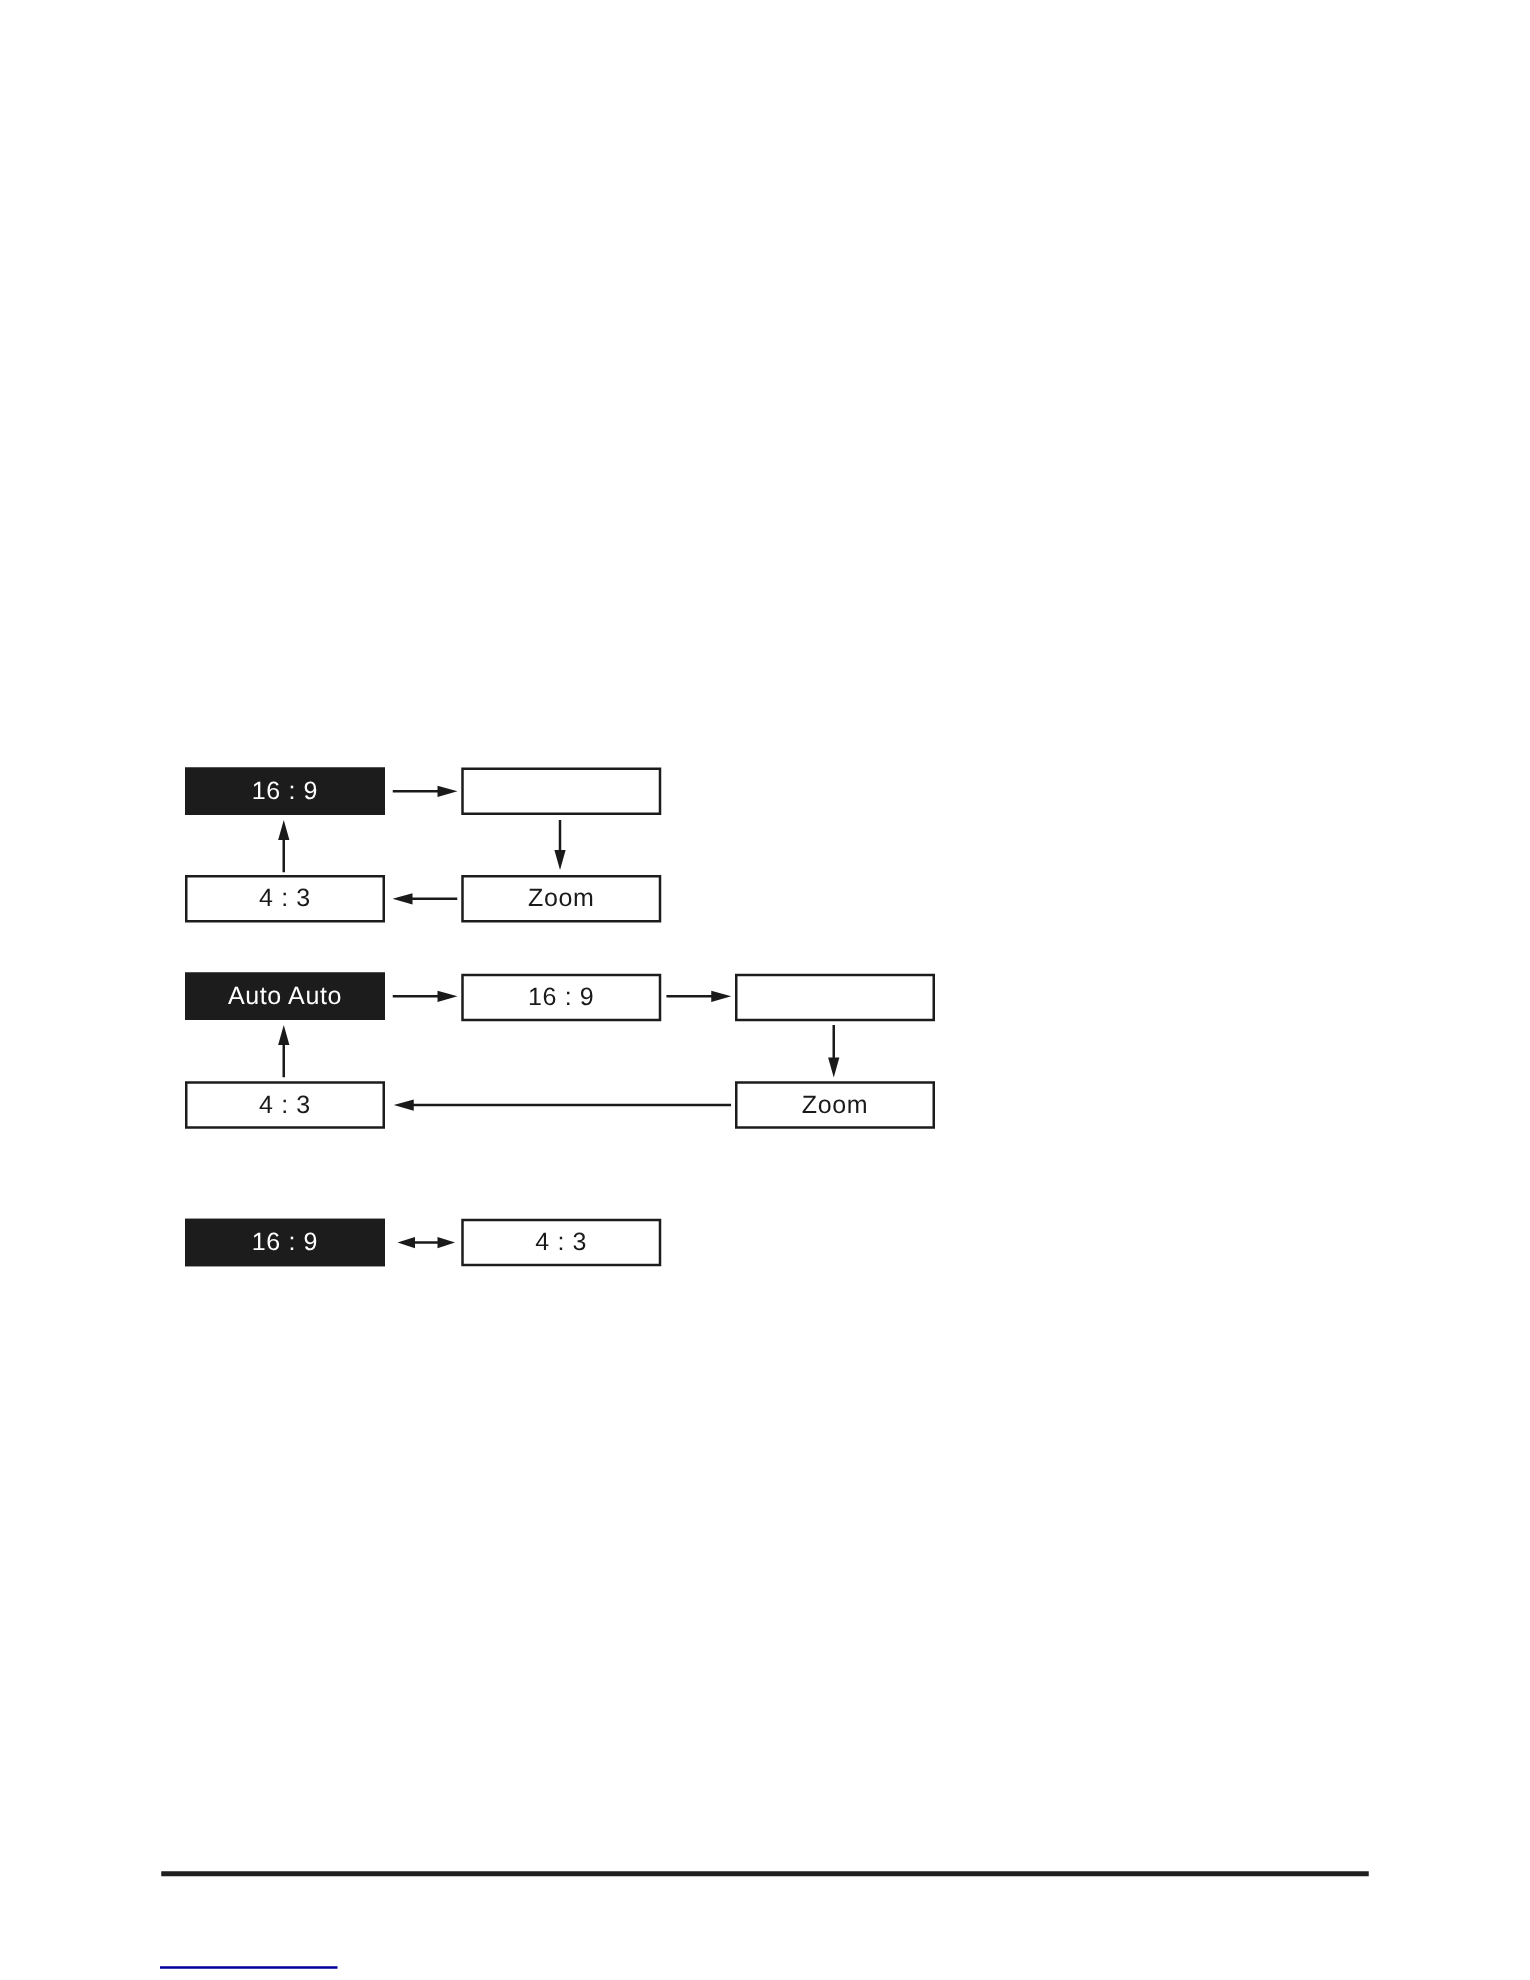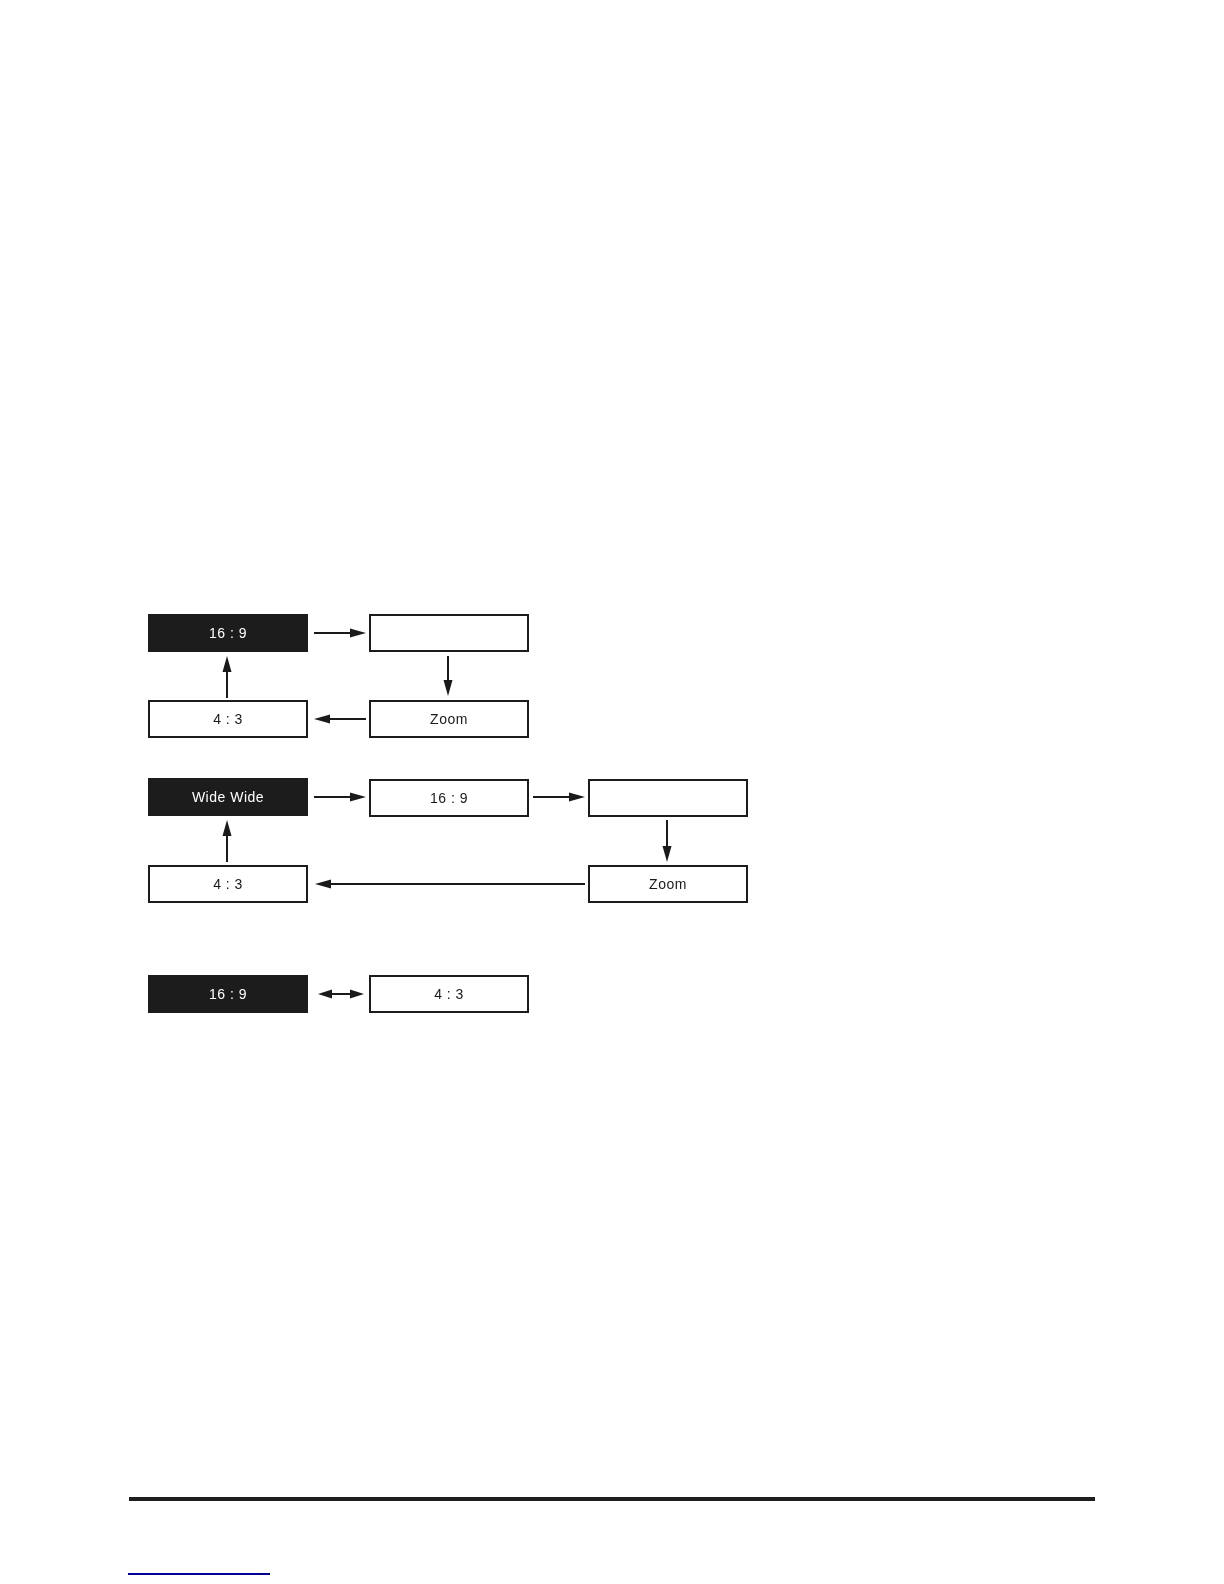--- a/index.html
+++ b/index.html
@@ -19,21 +19,21 @@
     position: absolute;
     width: 160px;
     height: 38px;
     box-sizing: border-box;
     border: 2px solid #1c1c1c;
     background: #ffffff;
     color: #1a1a1a;
     display: flex;
     align-items: center;
     justify-content: center;
-    font-size: 14px;
+    font-size: 20px;
     letter-spacing: 0.5px;
     white-space: pre;
   }
   .node.selected {
     background: #1c1c1c;
     border-color: #1c1c1c;
     color: #ffffff;
   }
   .arrow {
     position: absolute;
@@ -80,21 +80,21 @@
       <line x1="14" y1="7" x2="52" y2="7" stroke="#1a1a1a" stroke-width="2"></line>
       <polygon points="16,2.5 0,7 16,11.5" fill="#1a1a1a"></polygon>
     </svg>
     <svg class="arrow" style="left:220px; top:656px;" width="14" height="42">
       <line x1="7" y1="14" x2="7" y2="42" stroke="#1a1a1a" stroke-width="2"></line>
       <polygon points="2.5,16 7,0 11.5,16" fill="#1a1a1a"></polygon>
     </svg>
   </div>
 
   <div>
-    <div class="node selected" style="left:148px; top:778px;">Wide Wide</div>
+    <div class="node selected" style="left:148px; top:778px;">Auto Auto</div>
     <div class="node" style="left:369px; top:779px;">16 : 9</div>
     <div class="node" style="left:588px; top:779px;"></div>
     <div class="node" style="left:588px; top:865px;">Zoom</div>
     <div class="node" style="left:148px; top:865px;">4 : 3</div>
 
     <svg class="arrow" style="left:314px; top:790px;" width="52" height="14">
       <line x1="0" y1="7" x2="38" y2="7" stroke="#1a1a1a" stroke-width="2"></line>
       <polygon points="36,2.5 52,7 36,11.5" fill="#1a1a1a"></polygon>
     </svg>
     <svg class="arrow" style="left:533px; top:790px;" width="52" height="14">

